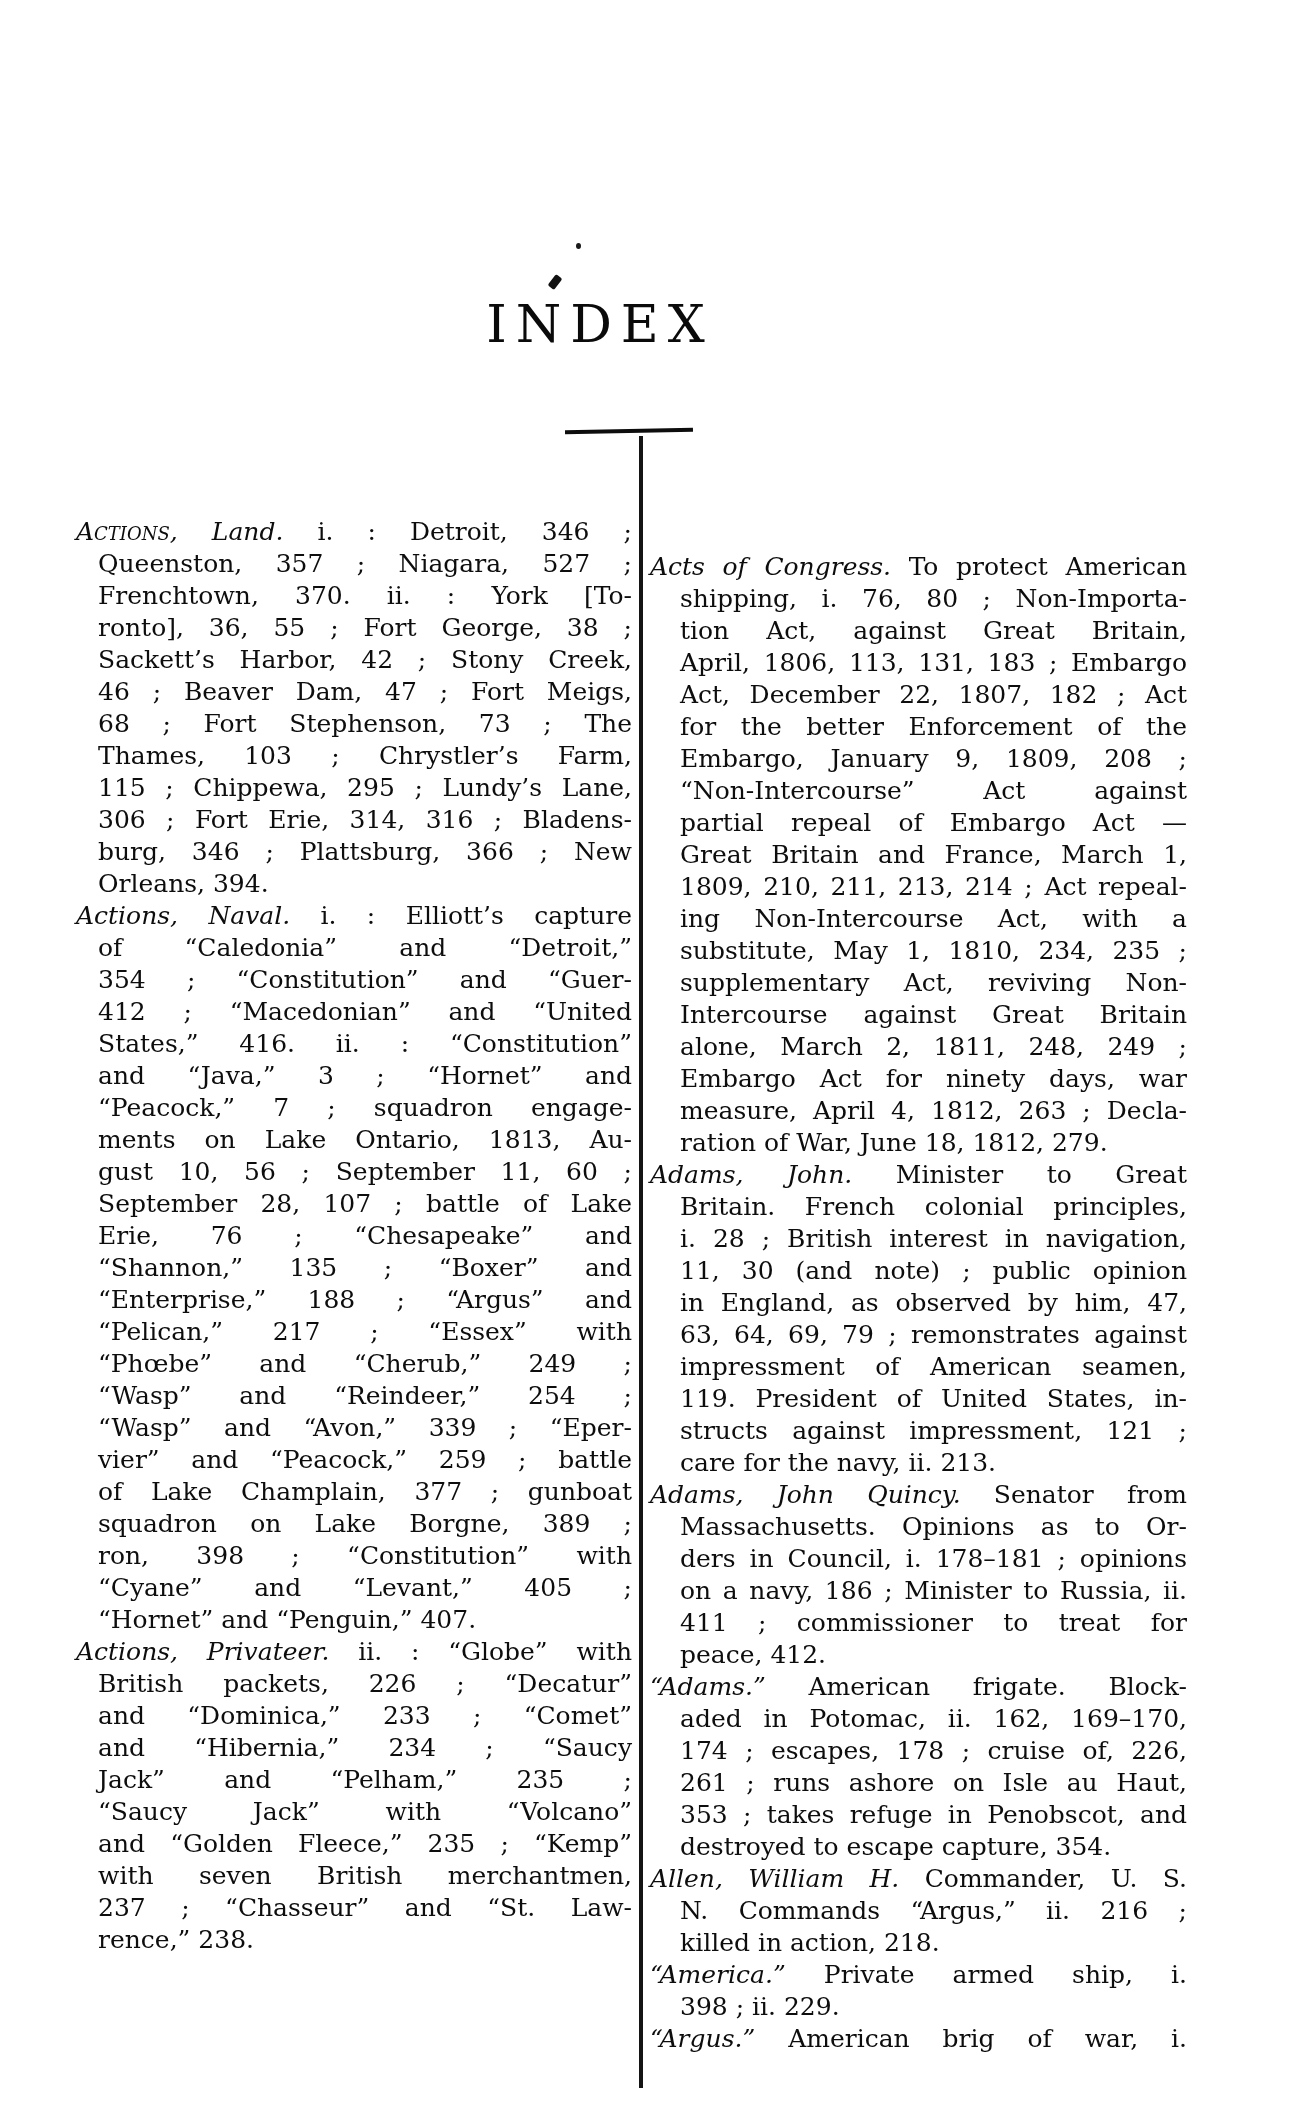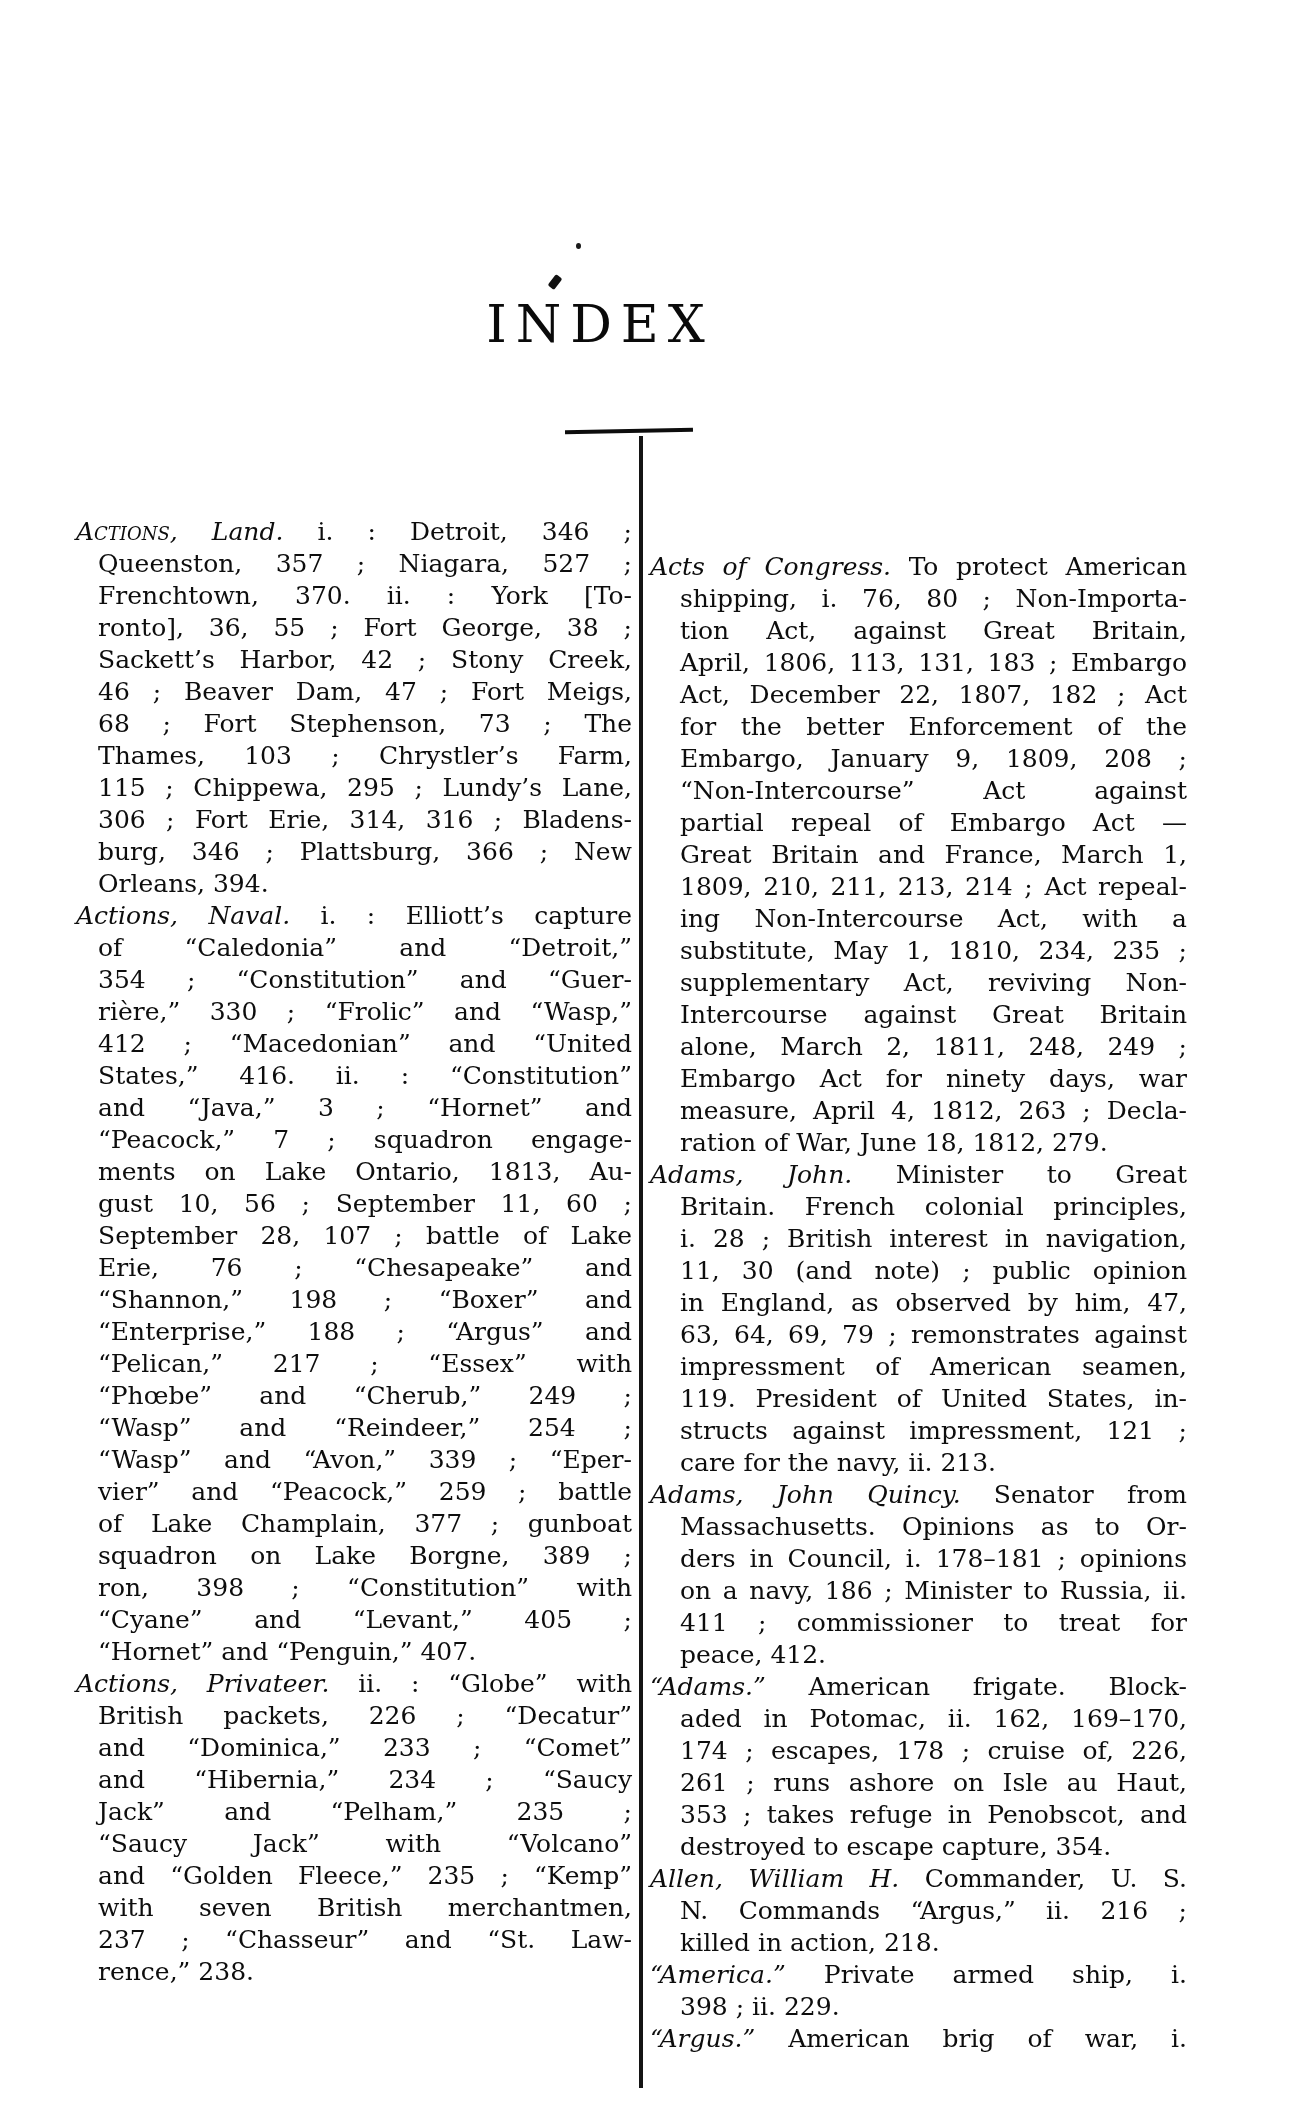--- a/index.html
+++ b/index.html
@@ -68,30 +68,29 @@
       <div class="line cont">Thames, 103 ; Chrystler’s Farm,</div>
       <div class="line cont">115 ; Chippewa, 295 ; Lundy’s Lane,</div>
       <div class="line cont">306 ; Fort Erie, 314, 316 ; Bladens-</div>
       <div class="line cont">burg, 346 ; Plattsburg, 366 ; New</div>
       <div class="line cont endline">Orleans, 394.</div>
     </div>
     <div class="entry">
       <div class="line"><i class="head">Actions, Naval.</i> i. : Elliott’s capture</div>
       <div class="line cont">of “Caledonia” and “Detroit,”</div>
       <div class="line cont">354 ; “Constitution” and “Guer-</div>
-      <div class="line cont">rière,” 330 ; “Frolic” and “Wasp,”</div>
       <div class="line cont">412 ; “Macedonian” and “United</div>
       <div class="line cont">States,” 416. ii. : “Constitution”</div>
       <div class="line cont">and “Java,” 3 ; “Hornet” and</div>
       <div class="line cont">“Peacock,” 7 ; squadron engage-</div>
       <div class="line cont">ments on Lake Ontario, 1813, Au-</div>
       <div class="line cont">gust 10, 56 ; September 11, 60 ;</div>
       <div class="line cont">September 28, 107 ; battle of Lake</div>
       <div class="line cont">Erie, 76 ; “Chesapeake” and</div>
-      <div class="line cont">“Shannon,” 198 ; “Boxer” and</div>
+      <div class="line cont">“Shannon,” 135 ; “Boxer” and</div>
       <div class="line cont">“Enterprise,” 188 ; “Argus” and</div>
       <div class="line cont">“Pelican,” 217 ; “Essex” with</div>
       <div class="line cont">“Phœbe” and “Cherub,” 249 ;</div>
       <div class="line cont">“Wasp” and “Reindeer,” 254 ;</div>
       <div class="line cont">“Wasp” and “Avon,” 339 ; “Eper-</div>
       <div class="line cont">vier” and “Peacock,” 259 ; battle</div>
       <div class="line cont">of Lake Champlain, 377 ; gunboat</div>
       <div class="line cont">squadron on Lake Borgne, 389 ;</div>
       <div class="line cont">ron, 398 ; “Constitution” with</div>
       <div class="line cont">“Cyane” and “Levant,” 405 ;</div>

